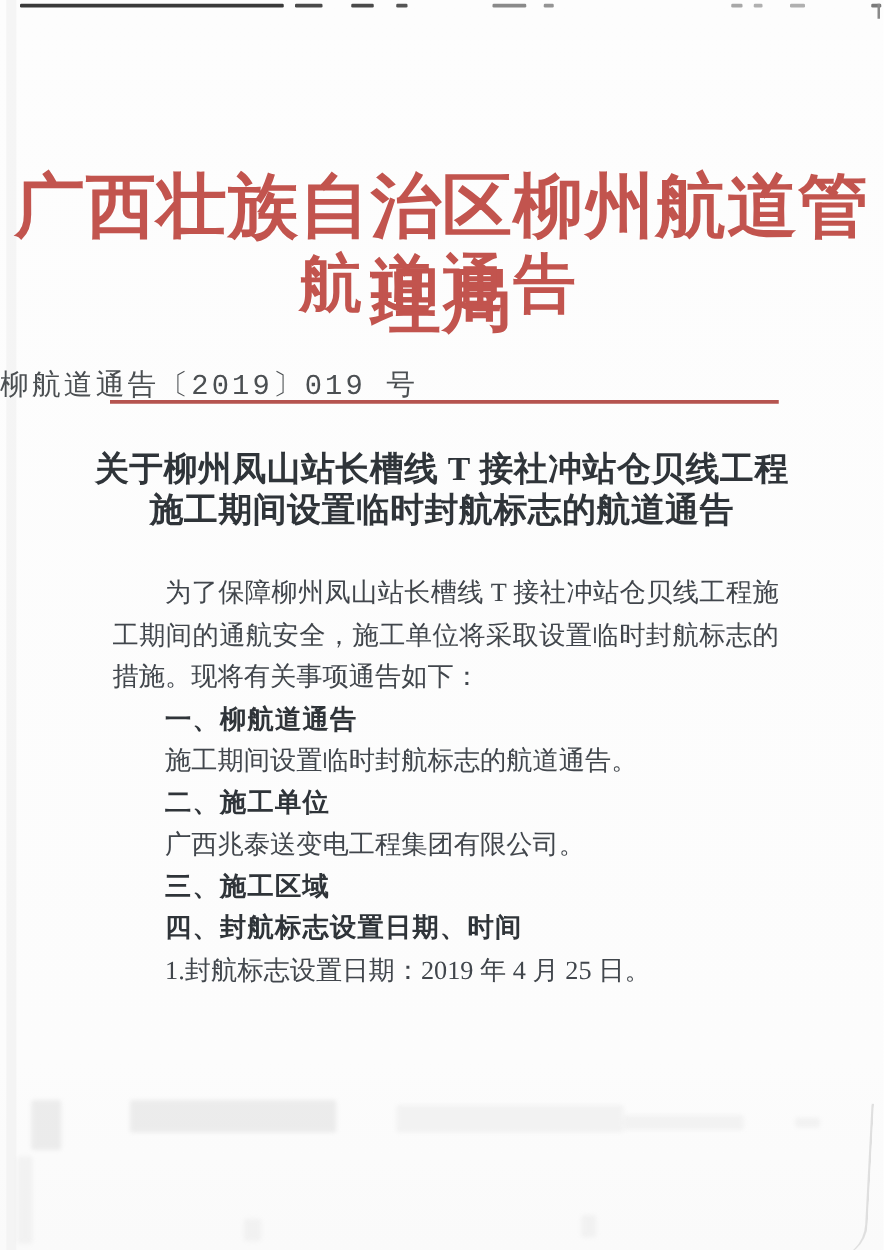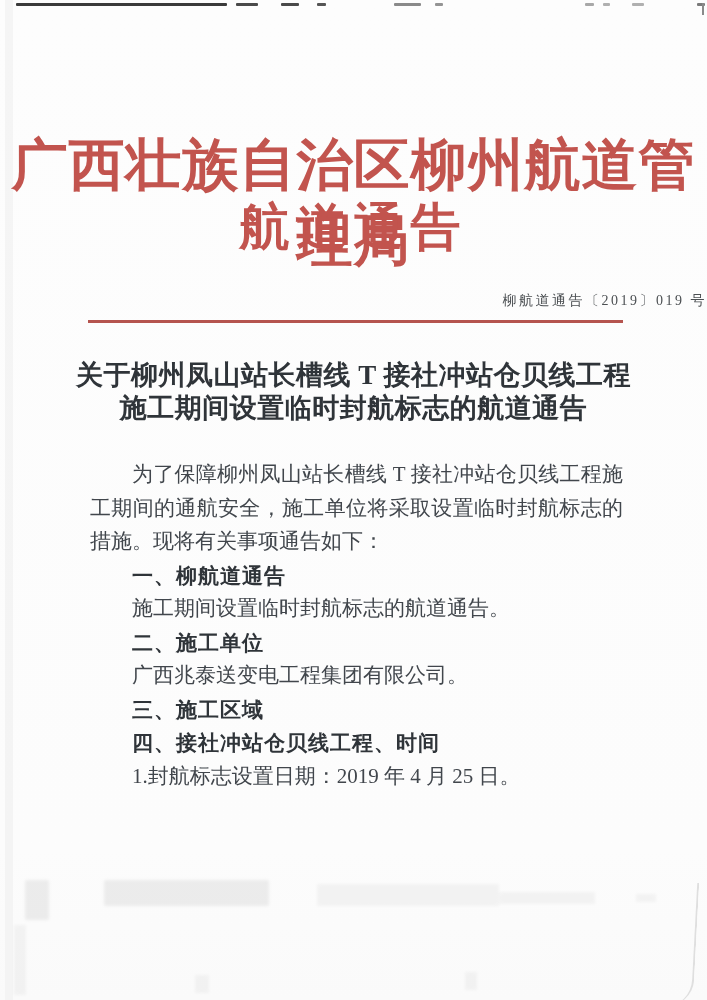--- a/index.html
+++ b/index.html
@@ -32,23 +32,24 @@
   }
   .doc-type {
     position: absolute; left: 0; right: 0; top: 194px;
     text-align: center;
     font-size: 50px; font-weight: 700; letter-spacing: 7px;
     color: #c2544e;
     font-family: "Liberation Serif", "DejaVu Serif", serif;
   }
   .doc-number {
     position: absolute; left: 0; right: 0; top: 292px;
-    text-align: right;
-    font-size: 14px; letter-spacing: 2.5px;
+    text-align: left;
+    font-size: 23px; letter-spacing: 2.5px;
     color: #4b4f52;
+    font-family: Liberation Mono, monospace;
   }
   .red-rule {
     position: absolute; left: 88px; top: 320px;
     width: 535px; height: 3px;
     background: #b5544f;
   }
   .doc-title {
     position: absolute; left: 0; right: 0; top: 359px;
     text-align: center;
     font-size: 27px; font-weight: 700; line-height: 33px; letter-spacing: .5px;
@@ -115,21 +116,21 @@
     <p class="indent">为了保障柳州凤山站长槽线 T 接社冲站仓贝线工程施工期间的通航安全，施工单位将采取设置临时封航标志的措施。现将有关事项通告如下：</p>
 
     <p class="section-heading">一、柳航道通告</p>
     <p class="indent">施工期间设置临时封航标志的航道通告。</p>
 
     <p class="section-heading">二、施工单位</p>
     <p class="indent">广西兆泰送变电工程集团有限公司。</p>
 
     <p class="section-heading">三、施工区域</p>
 
-    <p class="section-heading">四、接社冲站仓贝线工程、时间</p>
+    <p class="section-heading">四、封航标志设置日期、时间</p>
     <p class="indent">1.封航标志设置日期：2019 年 4 月 25 日。</p>
   </div>
 
   <div class="smudge" style="left:25px; top:880px; width:24px; height:40px;"></div>
   <div class="smudge" style="left:104px; top:880px; width:165px; height:26px;"></div>
   <div class="smudge light" style="left:317px; top:884px; width:182px; height:22px;"></div>
   <div class="smudge light" style="left:499px; top:892px; width:96px; height:12px;"></div>
   <div class="smudge light" style="left:636px; top:894px; width:20px; height:8px;"></div>
   <div class="smudge light" style="left:14px; top:925px; width:12px; height:70px;"></div>
   <div class="smudge light" style="left:195px; top:975px; width:14px; height:18px;"></div>

